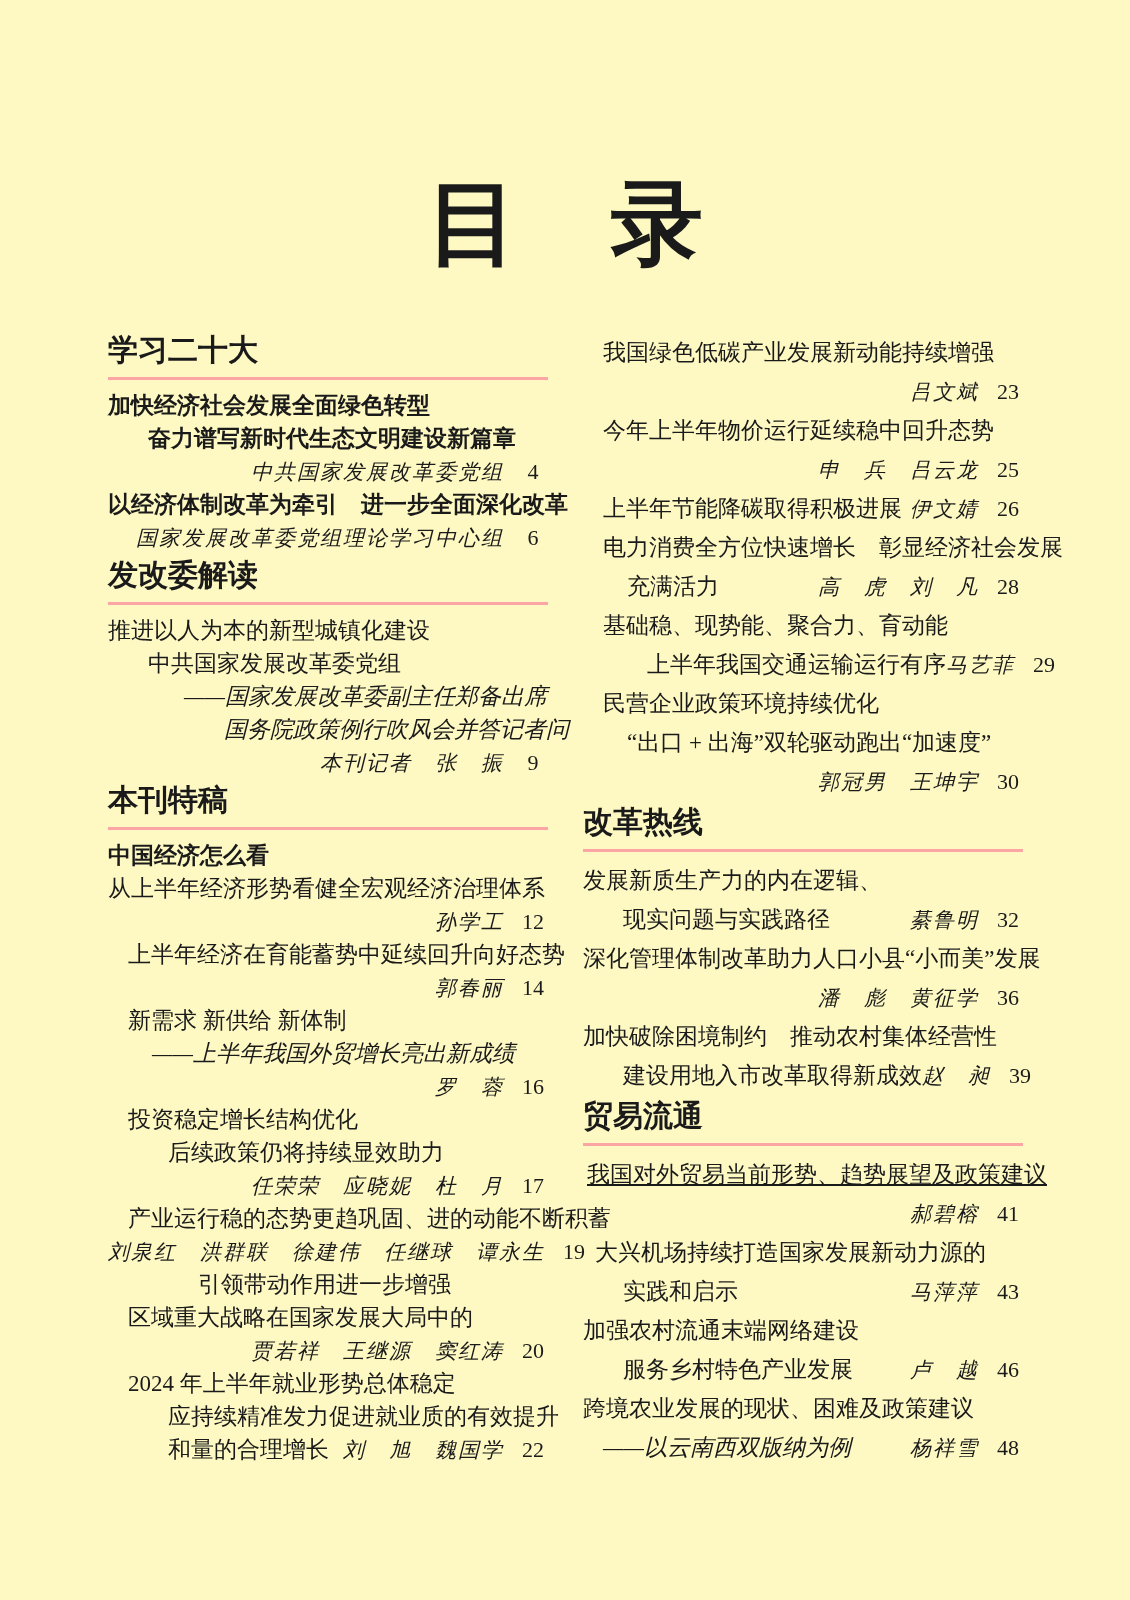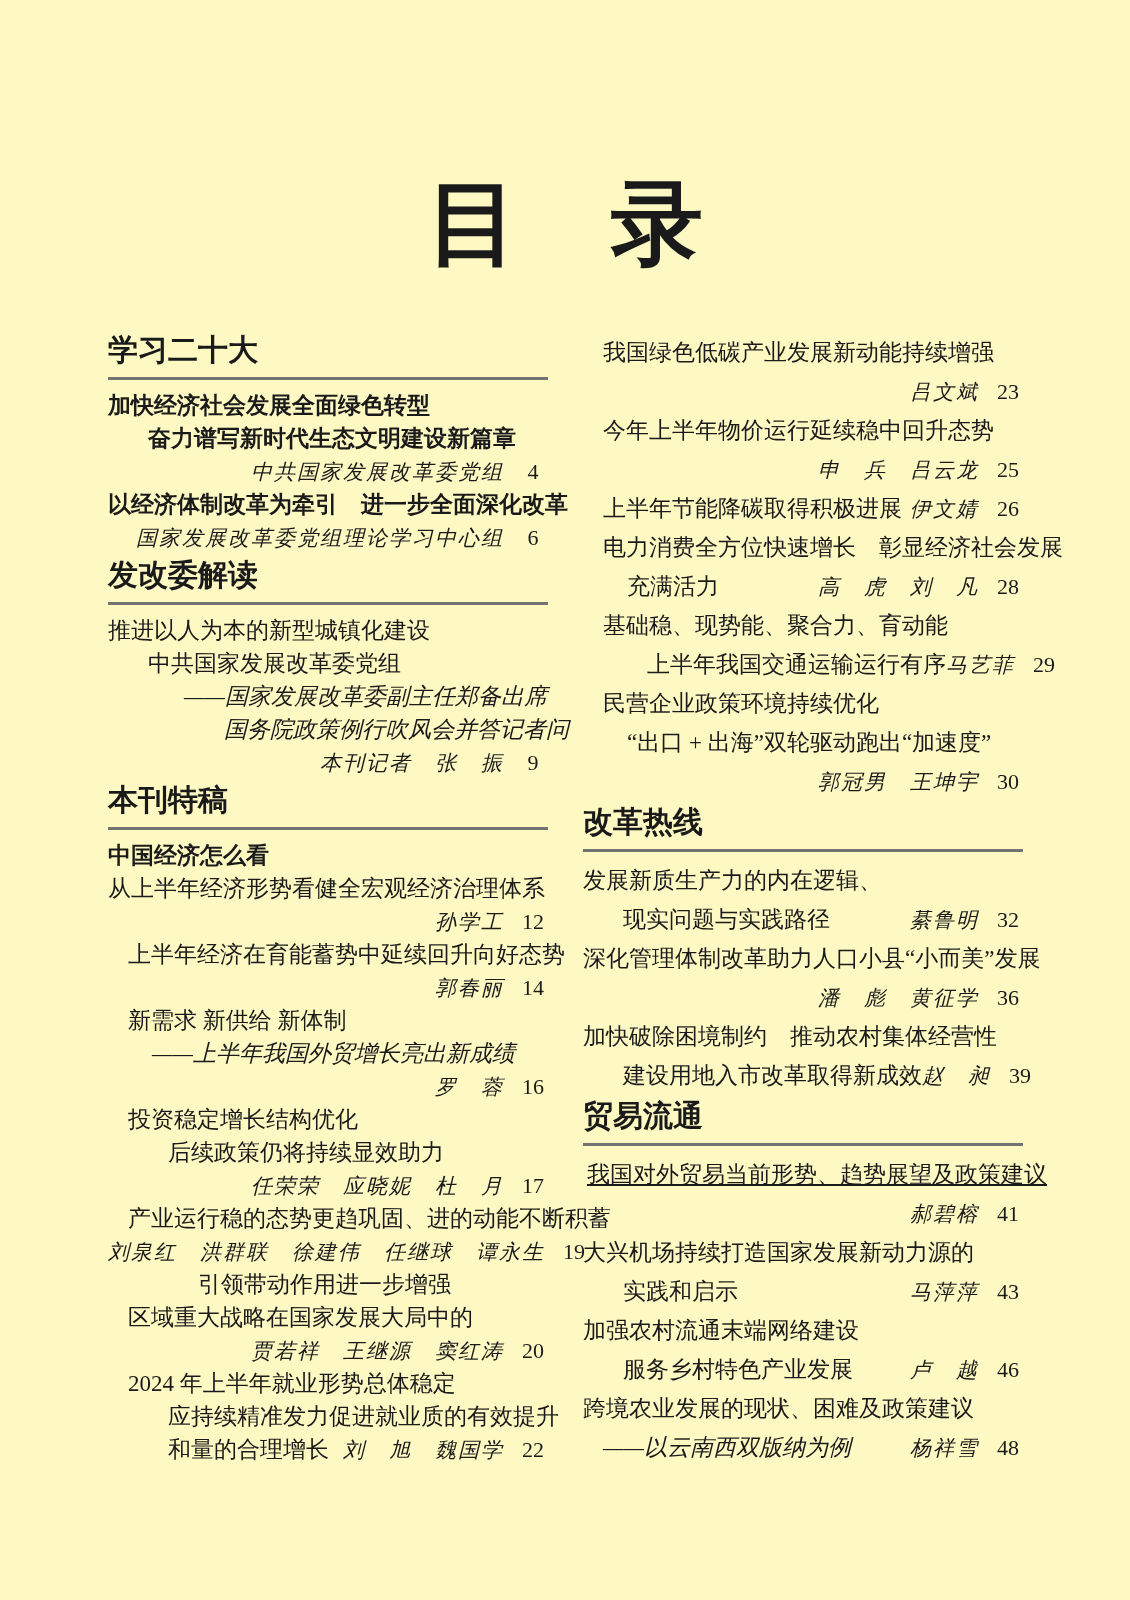--- a/index.html
+++ b/index.html
@@ -23,21 +23,21 @@
     white-space:pre;
   }
   .col{position:absolute;top:333px;width:440px;}
   .col-left{left:108px;}
   .col-right{left:583px;}
   .sec{
     font-size:30px;
     font-weight:700;
     line-height:34px;
     padding-bottom:10px;
-    border-bottom:3px solid #737373;
+    border-bottom:3px solid #fca5a5;
     margin:4px 0 9px 0;
   }
   .sec:first-child{margin-top:0;}
   .row{
     display:flex;
     align-items:baseline;
     font-size:23px;
   }
   .col-left  .row{height:33px;line-height:33px;}
   .col-right .row{height:39px;line-height:39px;}
@@ -275,21 +275,21 @@
       <div class="row">
         <span class="txt reg" style="margin-left: 4px; text-decoration: underline;">我国对外贸易当前形势、趋势展望及政策建议</span>
       </div>
       <div class="row">
         <span class="txt reg" style="margin-left: 0px;"></span>
         <span class="fill"></span>
         <span class="author">郝碧榕</span>
         <span class="page-num">41</span>
       </div>
       <div class="row">
-        <span class="txt reg" style="margin-left: 0px;">大兴机场持续打造国家发展新动力源的</span>
+        <span class="txt reg" style="margin-left: 12px;">大兴机场持续打造国家发展新动力源的</span>
       </div>
       <div class="row">
         <span class="txt reg" style="margin-left: 40px;">实践和启示</span>
         <span class="fill"></span>
         <span class="author">马萍萍</span>
         <span class="page-num">43</span>
       </div>
       <div class="row">
         <span class="txt reg" style="margin-left: 0px;">加强农村流通末端网络建设</span>
       </div>

